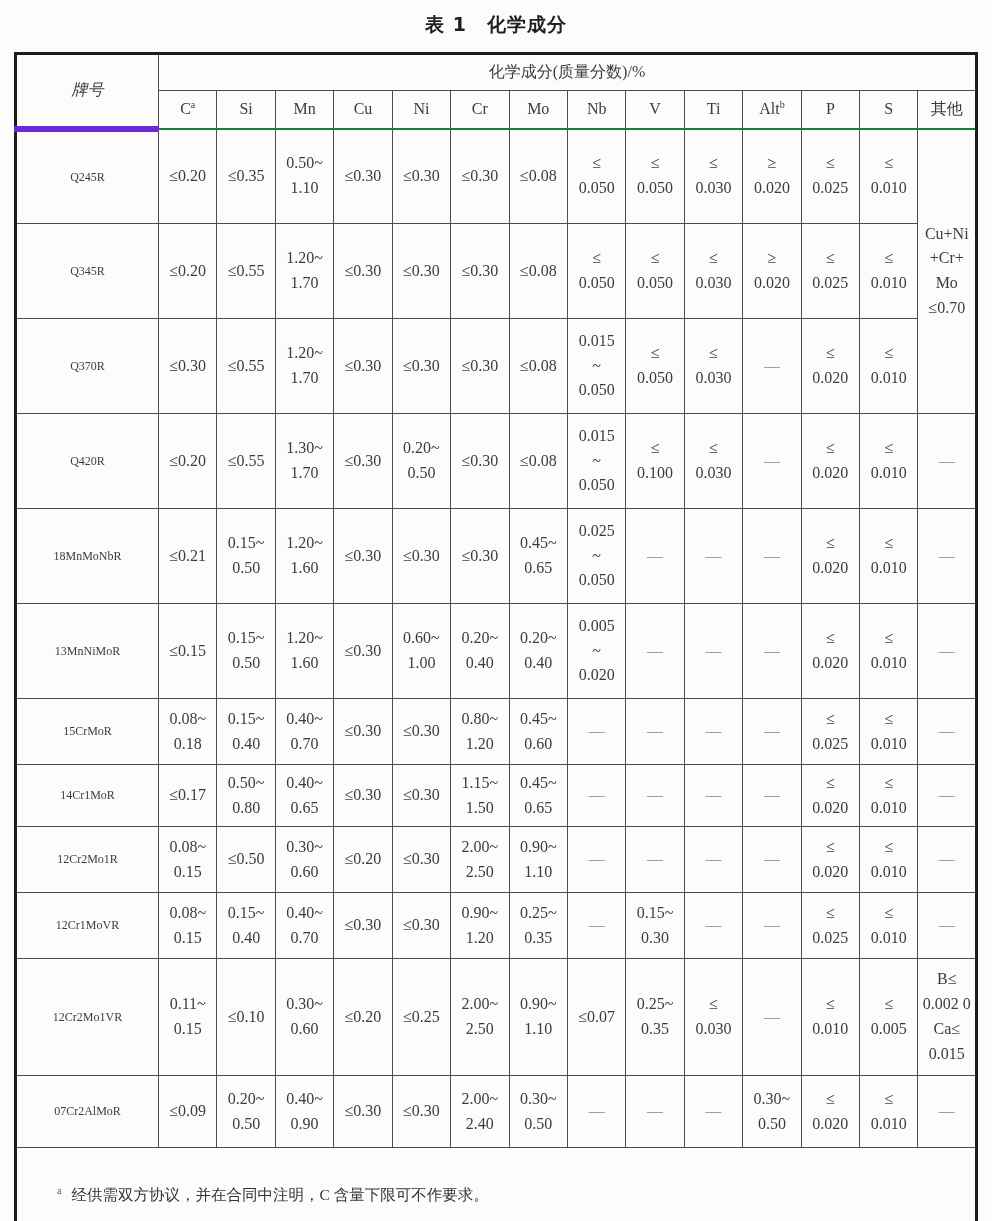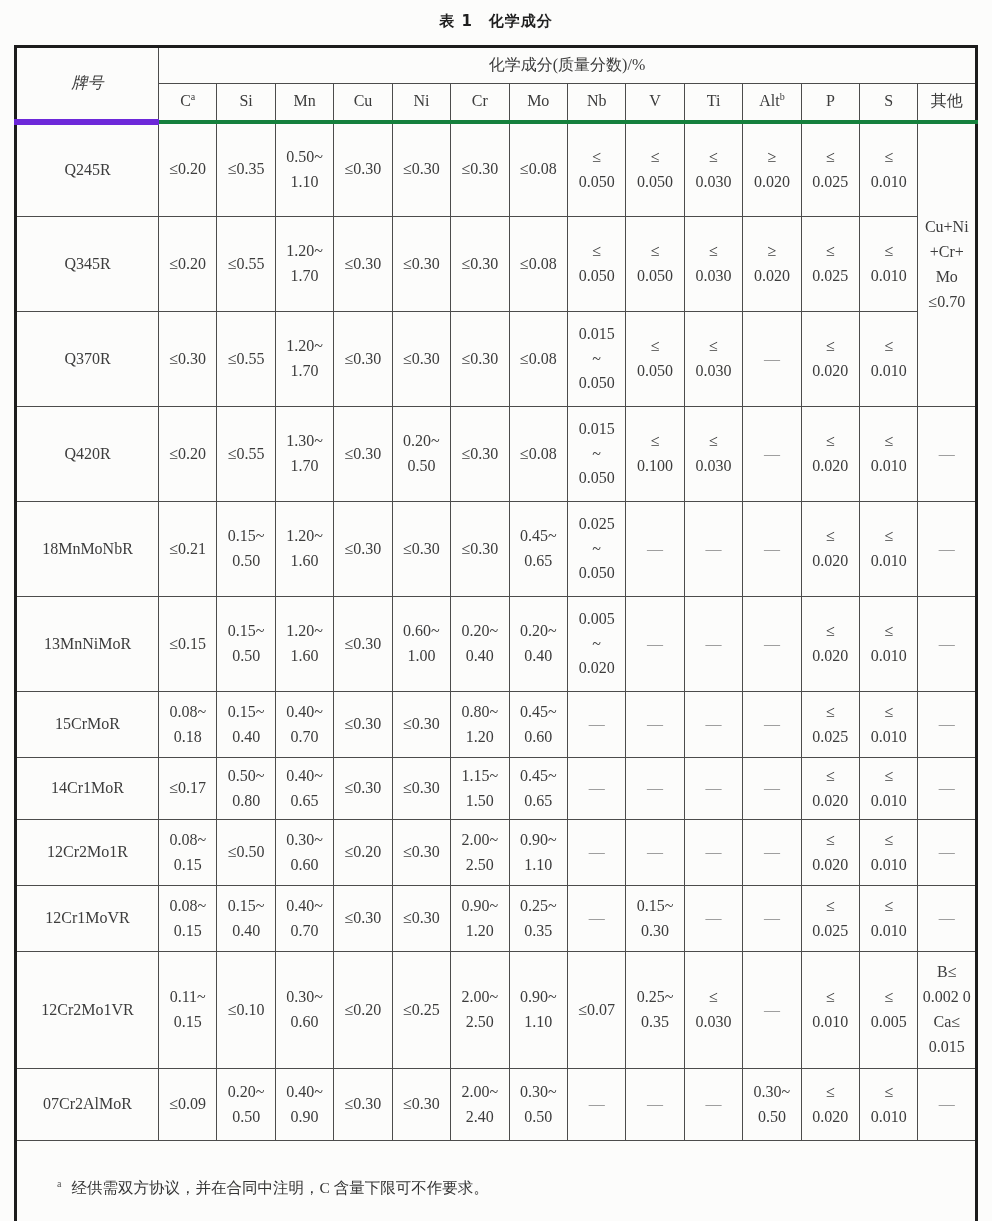--- a/index.html
+++ b/index.html
@@ -5,52 +5,52 @@
   * { box-sizing: border-box; }
   html,body { margin:0; padding:0; background:#f6f6f4; }
   .page {
     width: 992px; height: 1221px; margin: 0 auto;
     background: #fcfcfb; padding: 8px 14px 10px 14px;
     font-family: "Liberation Serif", "DejaVu Serif", serif;
     color: #3a3a3a;
   }
   .title {
     text-align: center; font-family: "DejaVu Sans", "Liberation Sans", sans-serif;
-    font-weight: bold; font-size: 15px; color: #1f1f1f;
+    font-weight: bold; font-size: 19px; color: #1f1f1f;
     letter-spacing: 1px; padding: 4px 0 14px 0;
   }
   table.comp {
     border-collapse: collapse; table-layout: fixed;
     width: 964px; border: 3px solid #1c1c1c;
     background: #fcfcfb;
   }
   th, td {
     border: 1px solid #4c4c4c;
     text-align: center; vertical-align: middle;
     white-space: pre-line;
     font-size: 16px; font-weight: normal; color: #3c3c3c;
     line-height: 1.55; padding: 2px 1px;
     overflow: hidden;
   }
   thead tr.group-row th { height: 37px; }
   thead tr.cols-row th { height: 38px; }
-  thead tr.cols-row th { border-bottom: 4px solid #15803d; }
+  thead tr.cols-row th { border-bottom: 2px solid #15803d; }
   th.grade-head { width: 143px; border-bottom: 6px solid #6d28d9; font-style: italic; }
   .col-el { width: 57px; }
   .col-other { width: 80px; }
   sup { font-size: 10px; line-height: 0; }
   tbody tr:nth-child(-n+6) { height: 95px; }
   tbody tr:nth-child(7) { height: 66px; }
   tbody tr:nth-child(8) { height: 62px; }
   tbody tr:nth-child(9) { height: 66px; }
   tbody tr:nth-child(10) { height: 66px; }
   tbody tr:nth-child(11) { height: 117px; }
   tbody tr:nth-child(12) { height: 72px; }
   td.dash { color: #8f8f8f; }
-  tbody th.grade { font-size: 16px; }
+  tbody th.grade { font-size: 12px; }
   tfoot td {
     text-align: left; height: 62px; padding: 8px 10px 8px 40px;
     border-top: 1px solid #4c4c4c;
   }
   .footnote-line { margin: 2px 0 10px 0; font-size: 15.5px; color: #343434; }
   .footnote-line sup { margin-right: 10px; color: #555; }
 </style>
 </head>
 <body>
 

